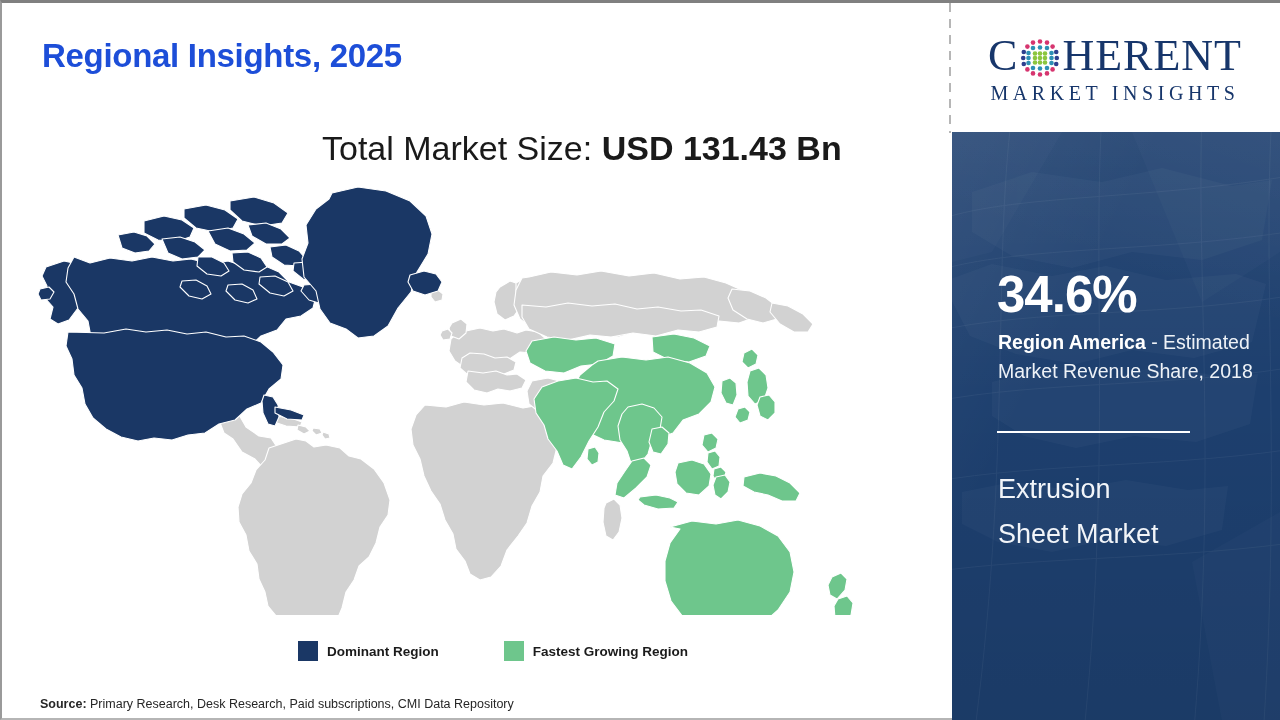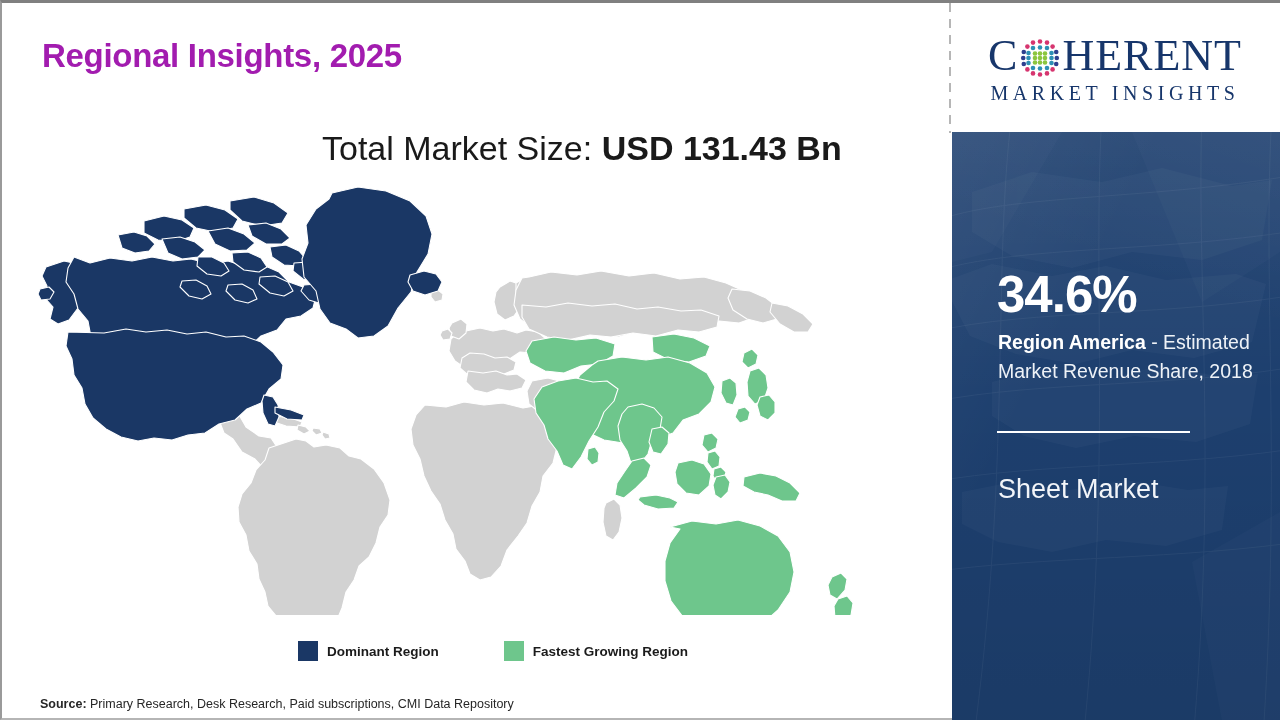--- a/index.html
+++ b/index.html
@@ -13,21 +13,21 @@
     background:#ffffff;
     box-sizing:border-box;
     border-top:3px solid #808080;
     border-left:2px solid #9a9a9a;
     border-bottom:2px solid #b5b5b5;
   }
 
   
   #title{
     position:absolute;left:40px;top:34px;
-    font-size:33px;font-weight:bold;color:#a21caf;
+    font-size:33px;font-weight:bold;color:#1d4ed8;
     letter-spacing:-0.3px;
   }
   #subtitle{
     position:absolute;left:320px;top:126px;
     font-size:34px;color:#1a1a1a;white-space:nowrap;
   }
   #subtitle .bold{font-weight:bold;}
 
   
   #map-wrap{
@@ -353,18 +353,19 @@
     </div>
     <div id="panel-sheen"></div>
 
     <div id="panel-content">
       <div id="pct">34.6%</div>
       <div id="pct-desc">
         <span class="bold">Region America</span><span> - Estimated Market Revenue Share, 2018</span>
       </div>
       <div id="panel-rule"></div>
       <div id="market-name">
+        <div>Extrusion</div>
         <div>Sheet Market</div>
       </div>
     </div>
   </div>
 
 </div>
 
 </body></html>

